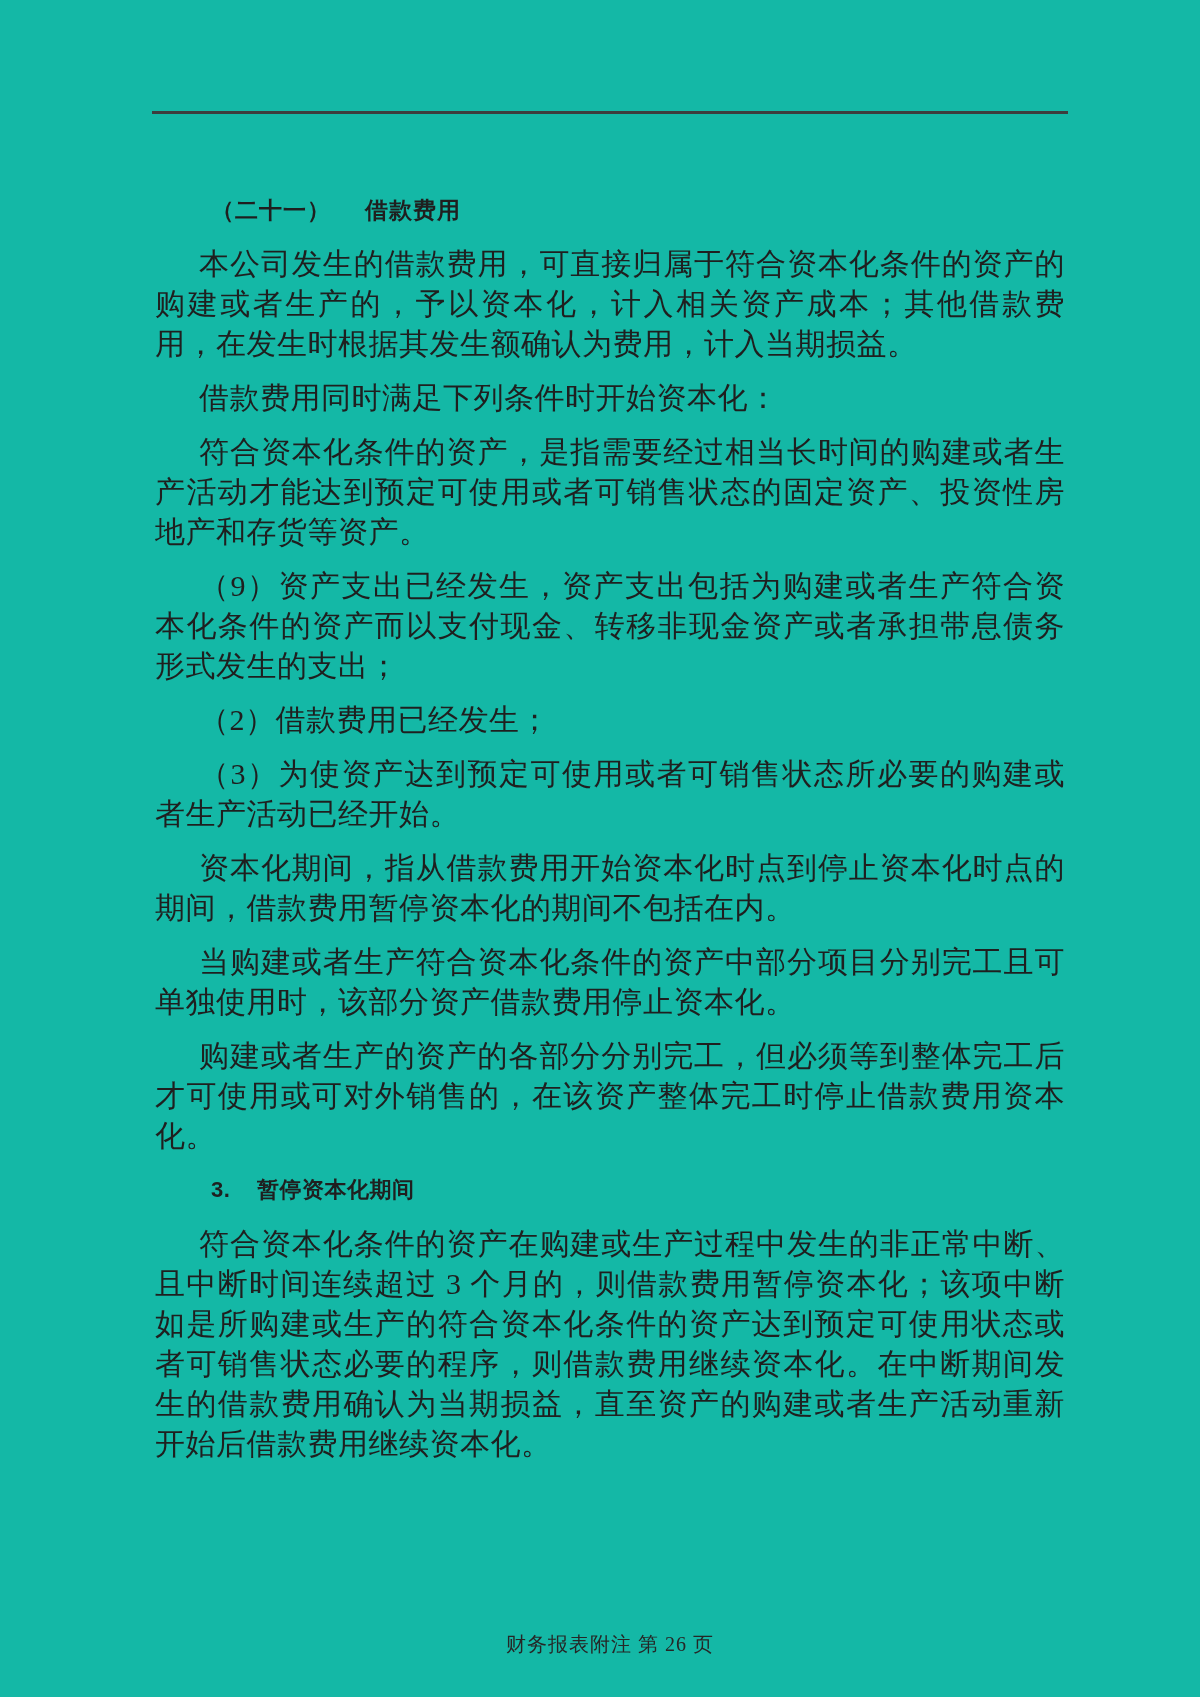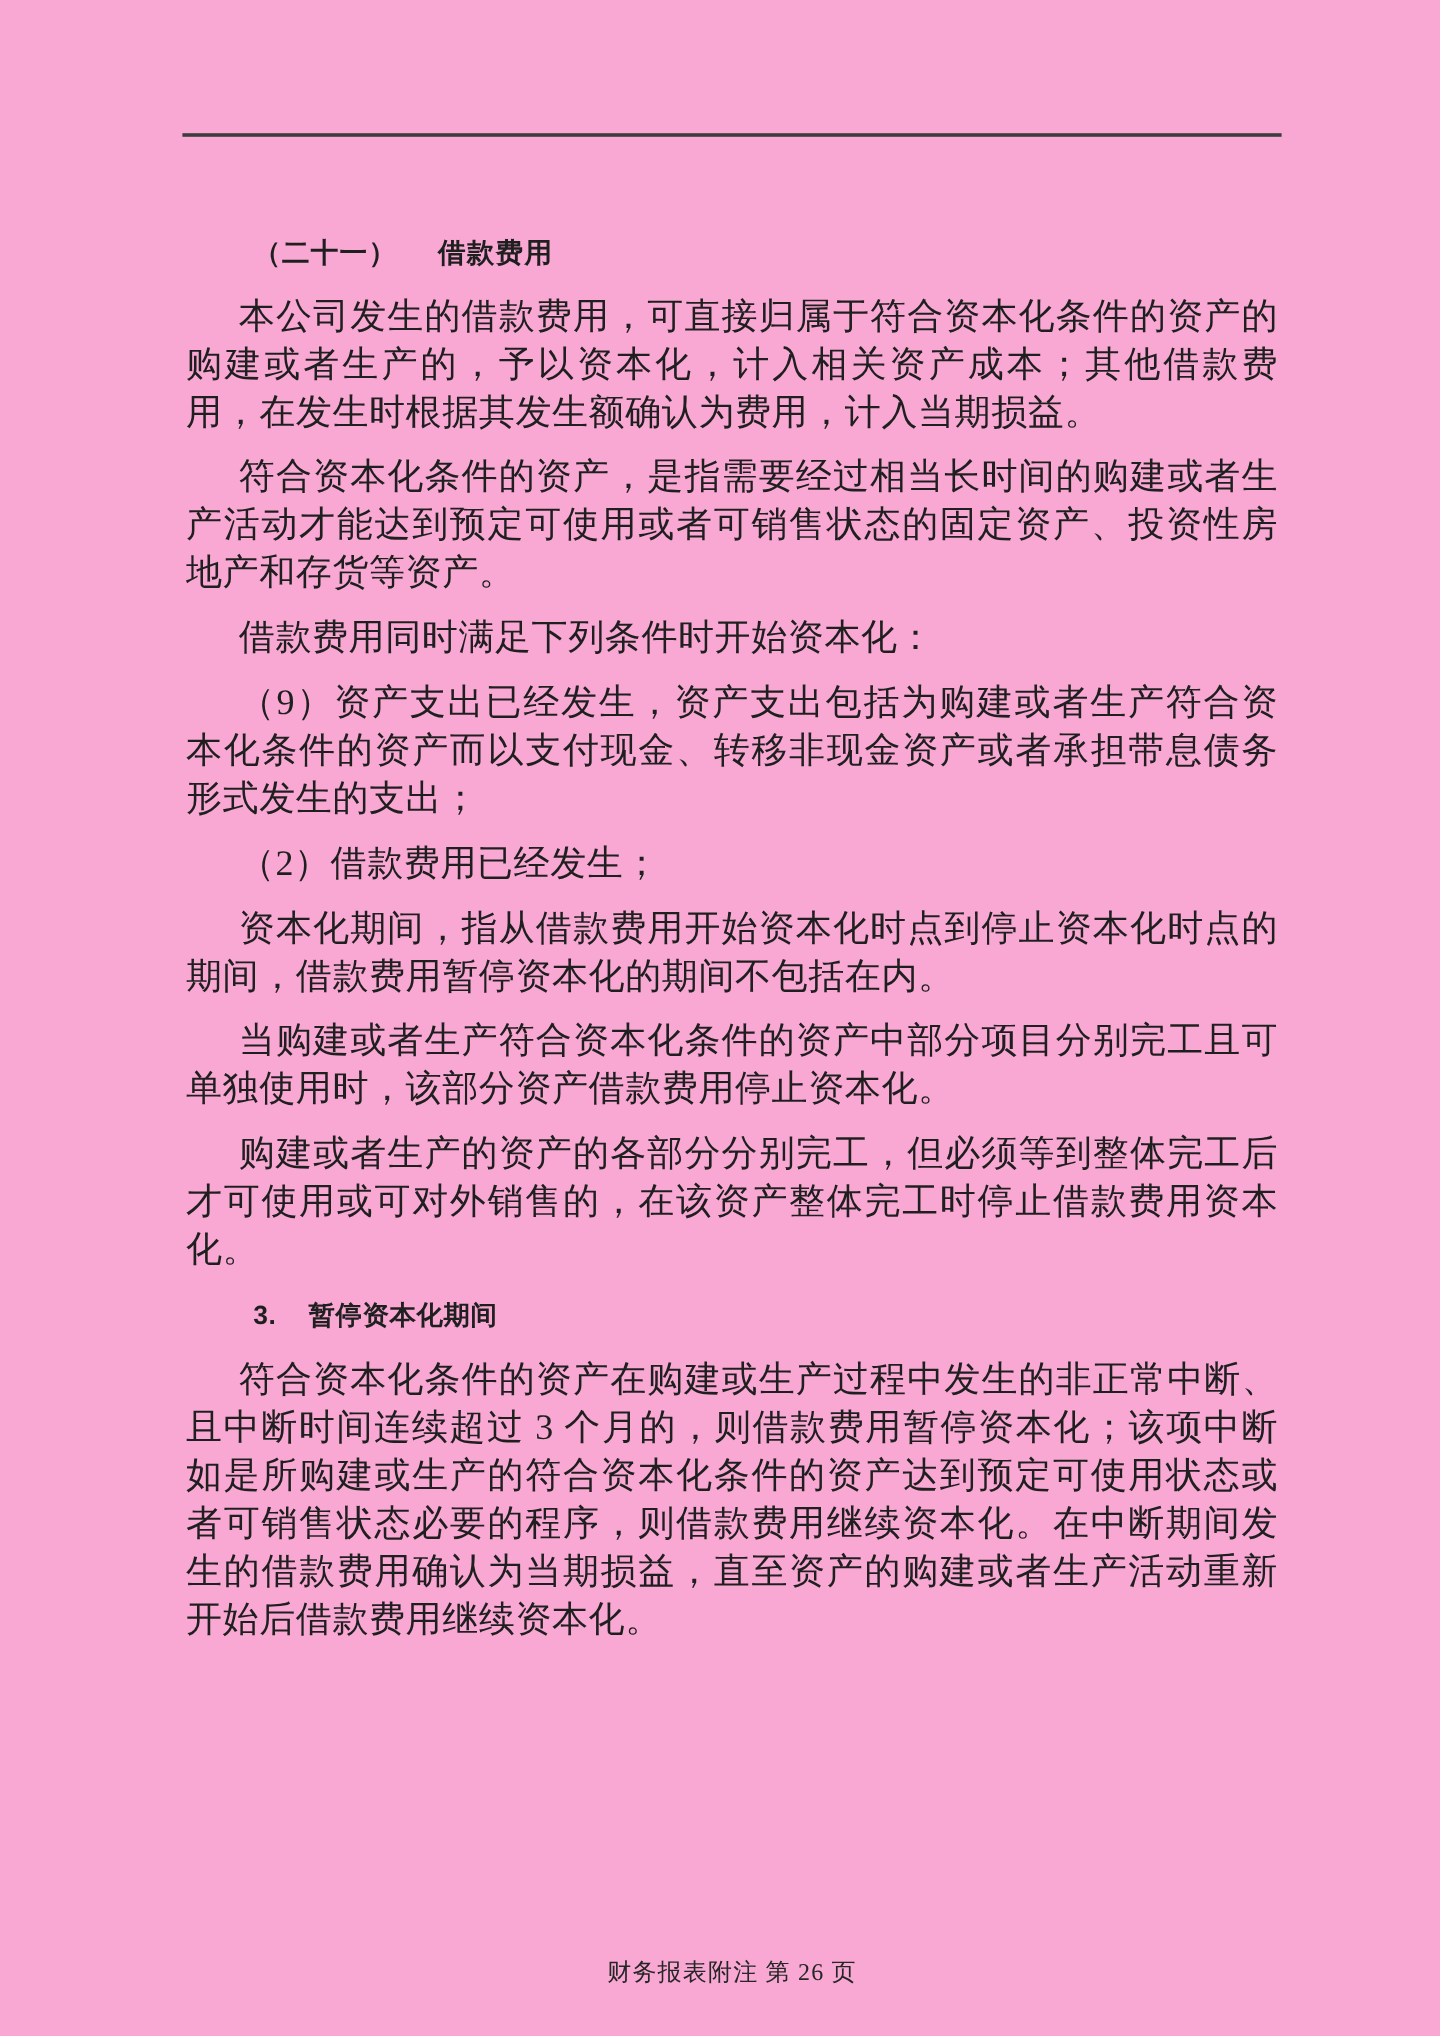--- a/index.html
+++ b/index.html
@@ -4,21 +4,21 @@
 <style>
   html, body {
     margin: 0;
     padding: 0;
     background: #ffffff;
   }
   .page {
     position: relative;
     width: 1200px;
     height: 1697px;
-    background: #f9a8d4;
+    background: #14b8a6;
     color: #1f1f1f;
     font-family: "Liberation Serif", "DejaVu Serif", serif;
     overflow: hidden;
   }
   .header-rule {
     position: absolute;
     left: 152px;
     top: 111px;
     width: 916px;
     height: 3px;
@@ -82,24 +82,25 @@
   <div class="header-rule"></div>
 
   <div class="content">
 
     <div class="doc-title">
       <span>（二十一）</span><span class="gap"></span><span>借款费用</span>
     </div>
 
     <div class="section">
       <p class="body-para">本公司发生的借款费用，可直接归属于符合资本化条件的资产的购建或者生产的，予以资本化，计入相关资产成本；其他借款费用，在发生时根据其发生额确认为费用，计入当期损益。</p>
+      <p class="body-para">借款费用同时满足下列条件时开始资本化：</p>
       <p class="body-para">符合资本化条件的资产，是指需要经过相当长时间的购建或者生产活动才能达到预定可使用或者可销售状态的固定资产、投资性房地产和存货等资产。</p>
-      <p class="body-para">借款费用同时满足下列条件时开始资本化：</p>
       <p class="body-para">（9）资产支出已经发生，资产支出包括为购建或者生产符合资本化条件的资产而以支付现金、转移非现金资产或者承担带息债务形式发生的支出；</p>
       <p class="body-para">（2）借款费用已经发生；</p>
+      <p class="body-para">（3）为使资产达到预定可使用或者可销售状态所必要的购建或者生产活动已经开始。</p>
     </div>
 
     <div class="section">
       <p class="body-para">资本化期间，指从借款费用开始资本化时点到停止资本化时点的期间，借款费用暂停资本化的期间不包括在内。</p>
       <p class="body-para">当购建或者生产符合资本化条件的资产中部分项目分别完工且可单独使用时，该部分资产借款费用停止资本化。</p>
       <p class="body-para">购建或者生产的资产的各部分分别完工，但必须等到整体完工后才可使用或可对外销售的，在该资产整体完工时停止借款费用资本化。</p>
     </div>
 
     <div class="section">
       <div class="section-heading">

